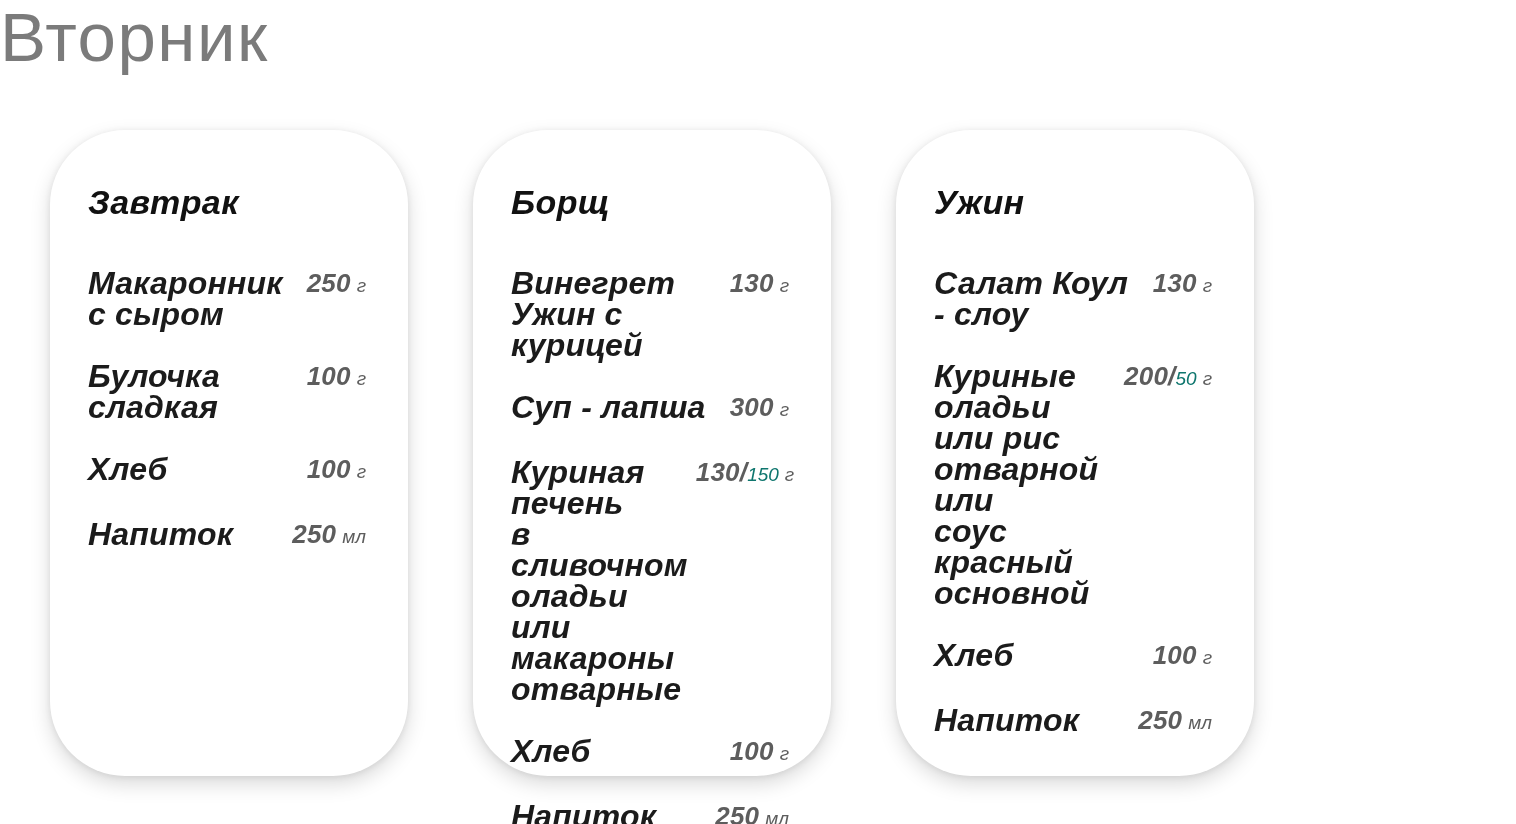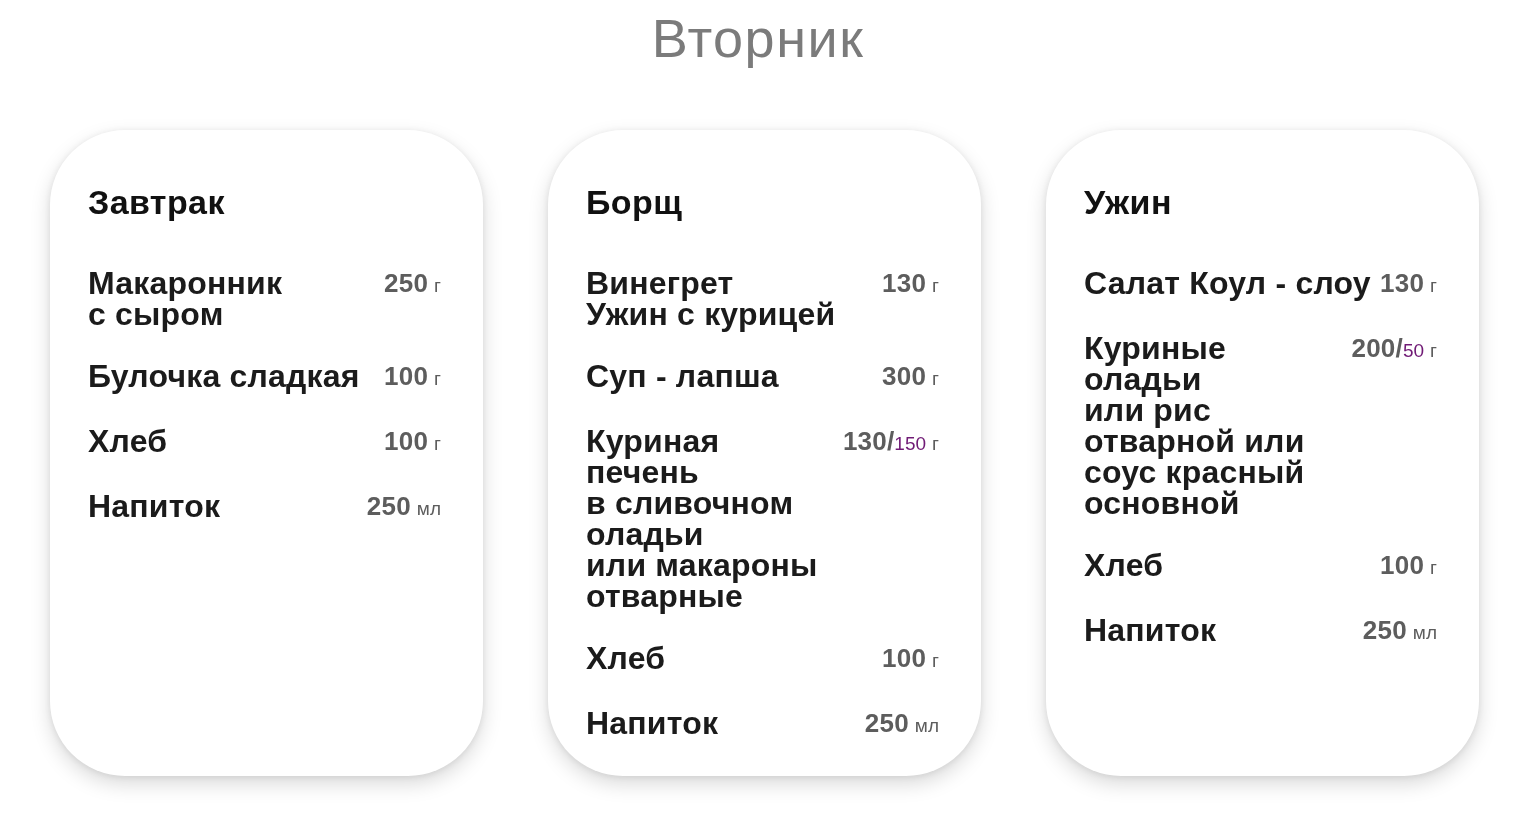--- a/index.html
+++ b/index.html
@@ -7,39 +7,40 @@
     margin: 0;
     padding: 0;
     width: 1516px;
     height: 824px;
     background: #ffffff;
     overflow: hidden;
     font-family: "Liberation Sans", "DejaVu Sans", sans-serif;
   }
   .page-title {
     margin: 6px 0 0 0;
-    text-align: center;
-    font-size: 54px;
+    text-align: left;
+    font-size: 69px;
     line-height: 64px;
     font-weight: 400;
     letter-spacing: 1.5px;
     color: #7b7b7b;
   }
   .cards-row {
     display: flex;
     gap: 65px;
     margin: 60px 0 0 50px;
   }
   .meal-card {
-    width: 433px;
+    width: 358px;
     height: 646px;
     background: #ffffff;
     border-radius: 75px;
     box-shadow: 0 8px 20px rgba(0,0,0,0.15), 0 1px 6px rgba(0,0,0,0.08);
     padding: 50px 42px 40px 38px;
+    font-style: italic;
   }
   .card-title {
     margin: 0 0 44px 0;
     font-size: 34px;
     line-height: 44px;
     font-weight: 700;
     letter-spacing: 0.4px;
     color: #111111;
   }
   .menu-item {
@@ -65,21 +66,21 @@
   .qty-main {
     font-size: 26px;
     font-weight: 700;
     letter-spacing: 0.2px;
     color: #5d5d5d;
     text-align: center;
   }
   .qty-secondary {
     font-size: 19px;
     font-weight: 400;
-    color: #701a75;
+    color: #0f766e;
   }
   .qty-unit {
     font-size: 19px;
     font-weight: 400;
     color: #5d5d5d;
     margin-left: 6px;
   }
 </style>
 </head>
 <body>

